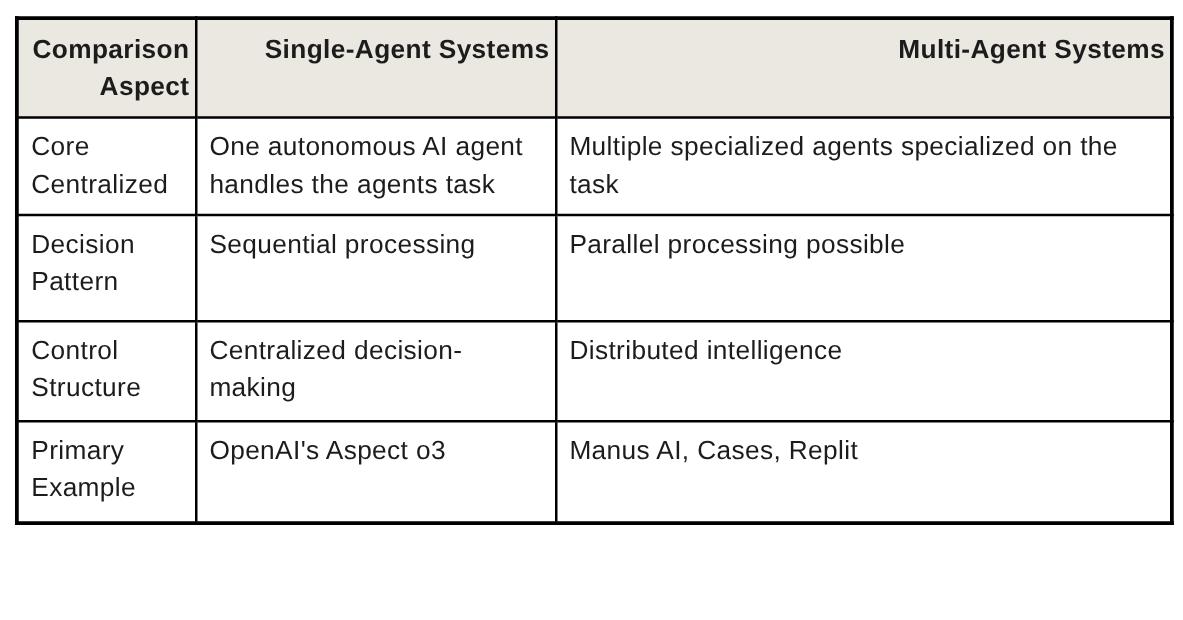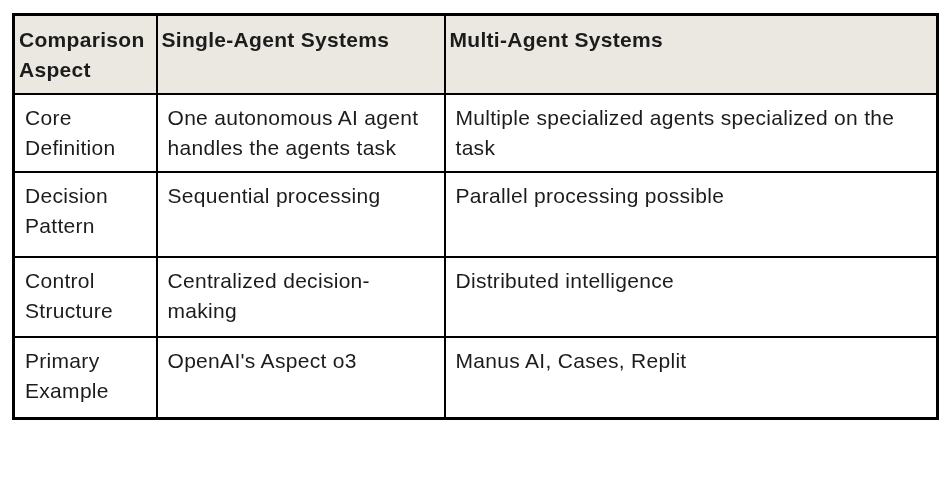--- a/index.html
+++ b/index.html
@@ -20,21 +20,21 @@
     border: 3px solid #000000;
     font-family: "Liberation Sans", sans-serif;
     font-size: 21px;
     line-height: 30px;
     letter-spacing: 0.3px;
     color: #1c1c1c;
   }
   .compare th {
     background: #ebe7e1;
     font-weight: bold;
-    text-align: left;
+    text-align: right;
     vertical-align: top;
     padding: 9px 4px 8px 4px;
     border: 2px solid #000000;
   }
   .compare td {
     background: #ffffff;
     text-align: left;
     vertical-align: top;
     padding: 8px 10px;
     border: 2px solid #000000;
@@ -57,21 +57,21 @@
   </colgroup>
   <thead>
     <tr>
       <th>Comparison Aspect</th>
       <th>Single-Agent Systems</th>
       <th>Multi-Agent Systems</th>
     </tr>
   </thead>
   <tbody>
     <tr>
-      <td>Core Definition</td>
+      <td>Core Centralized</td>
       <td>One autonomous AI agent handles the agents task</td>
       <td>Multiple specialized agents specialized on the task</td>
     </tr>
     <tr>
       <td>Decision Pattern</td>
       <td>Sequential processing</td>
       <td>Parallel processing possible</td>
     </tr>
     <tr>
       <td>Control Structure</td>

